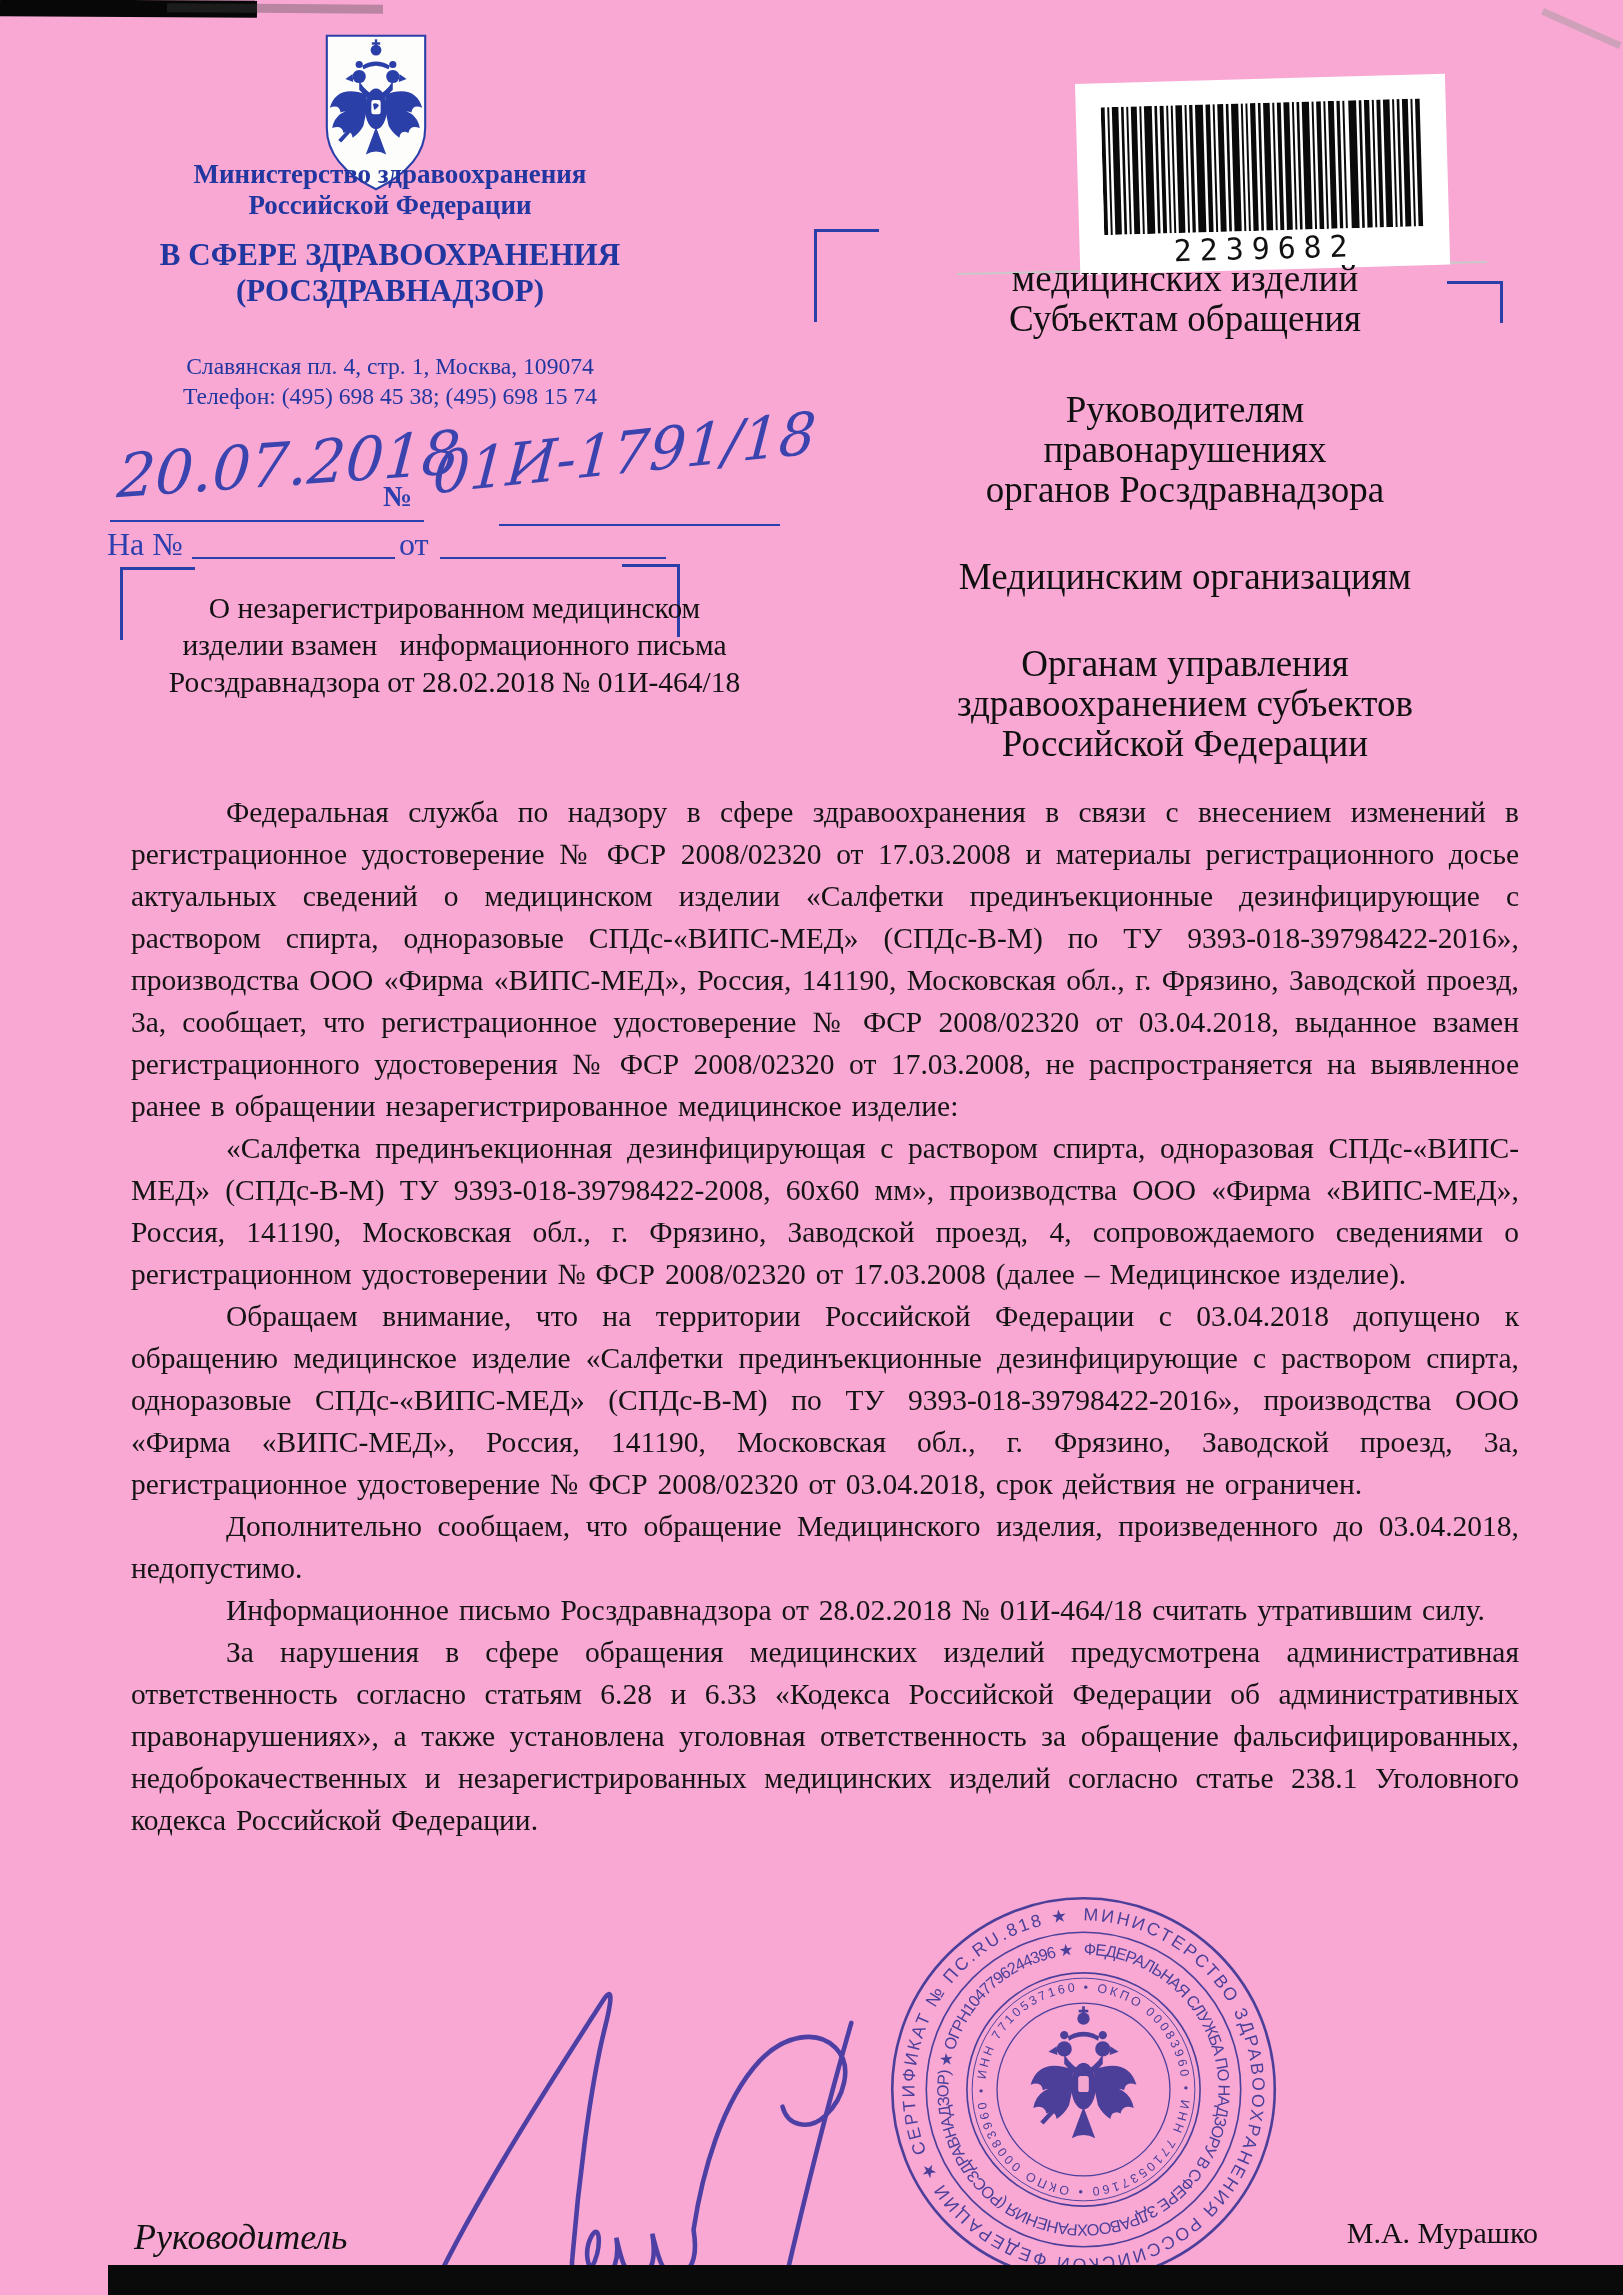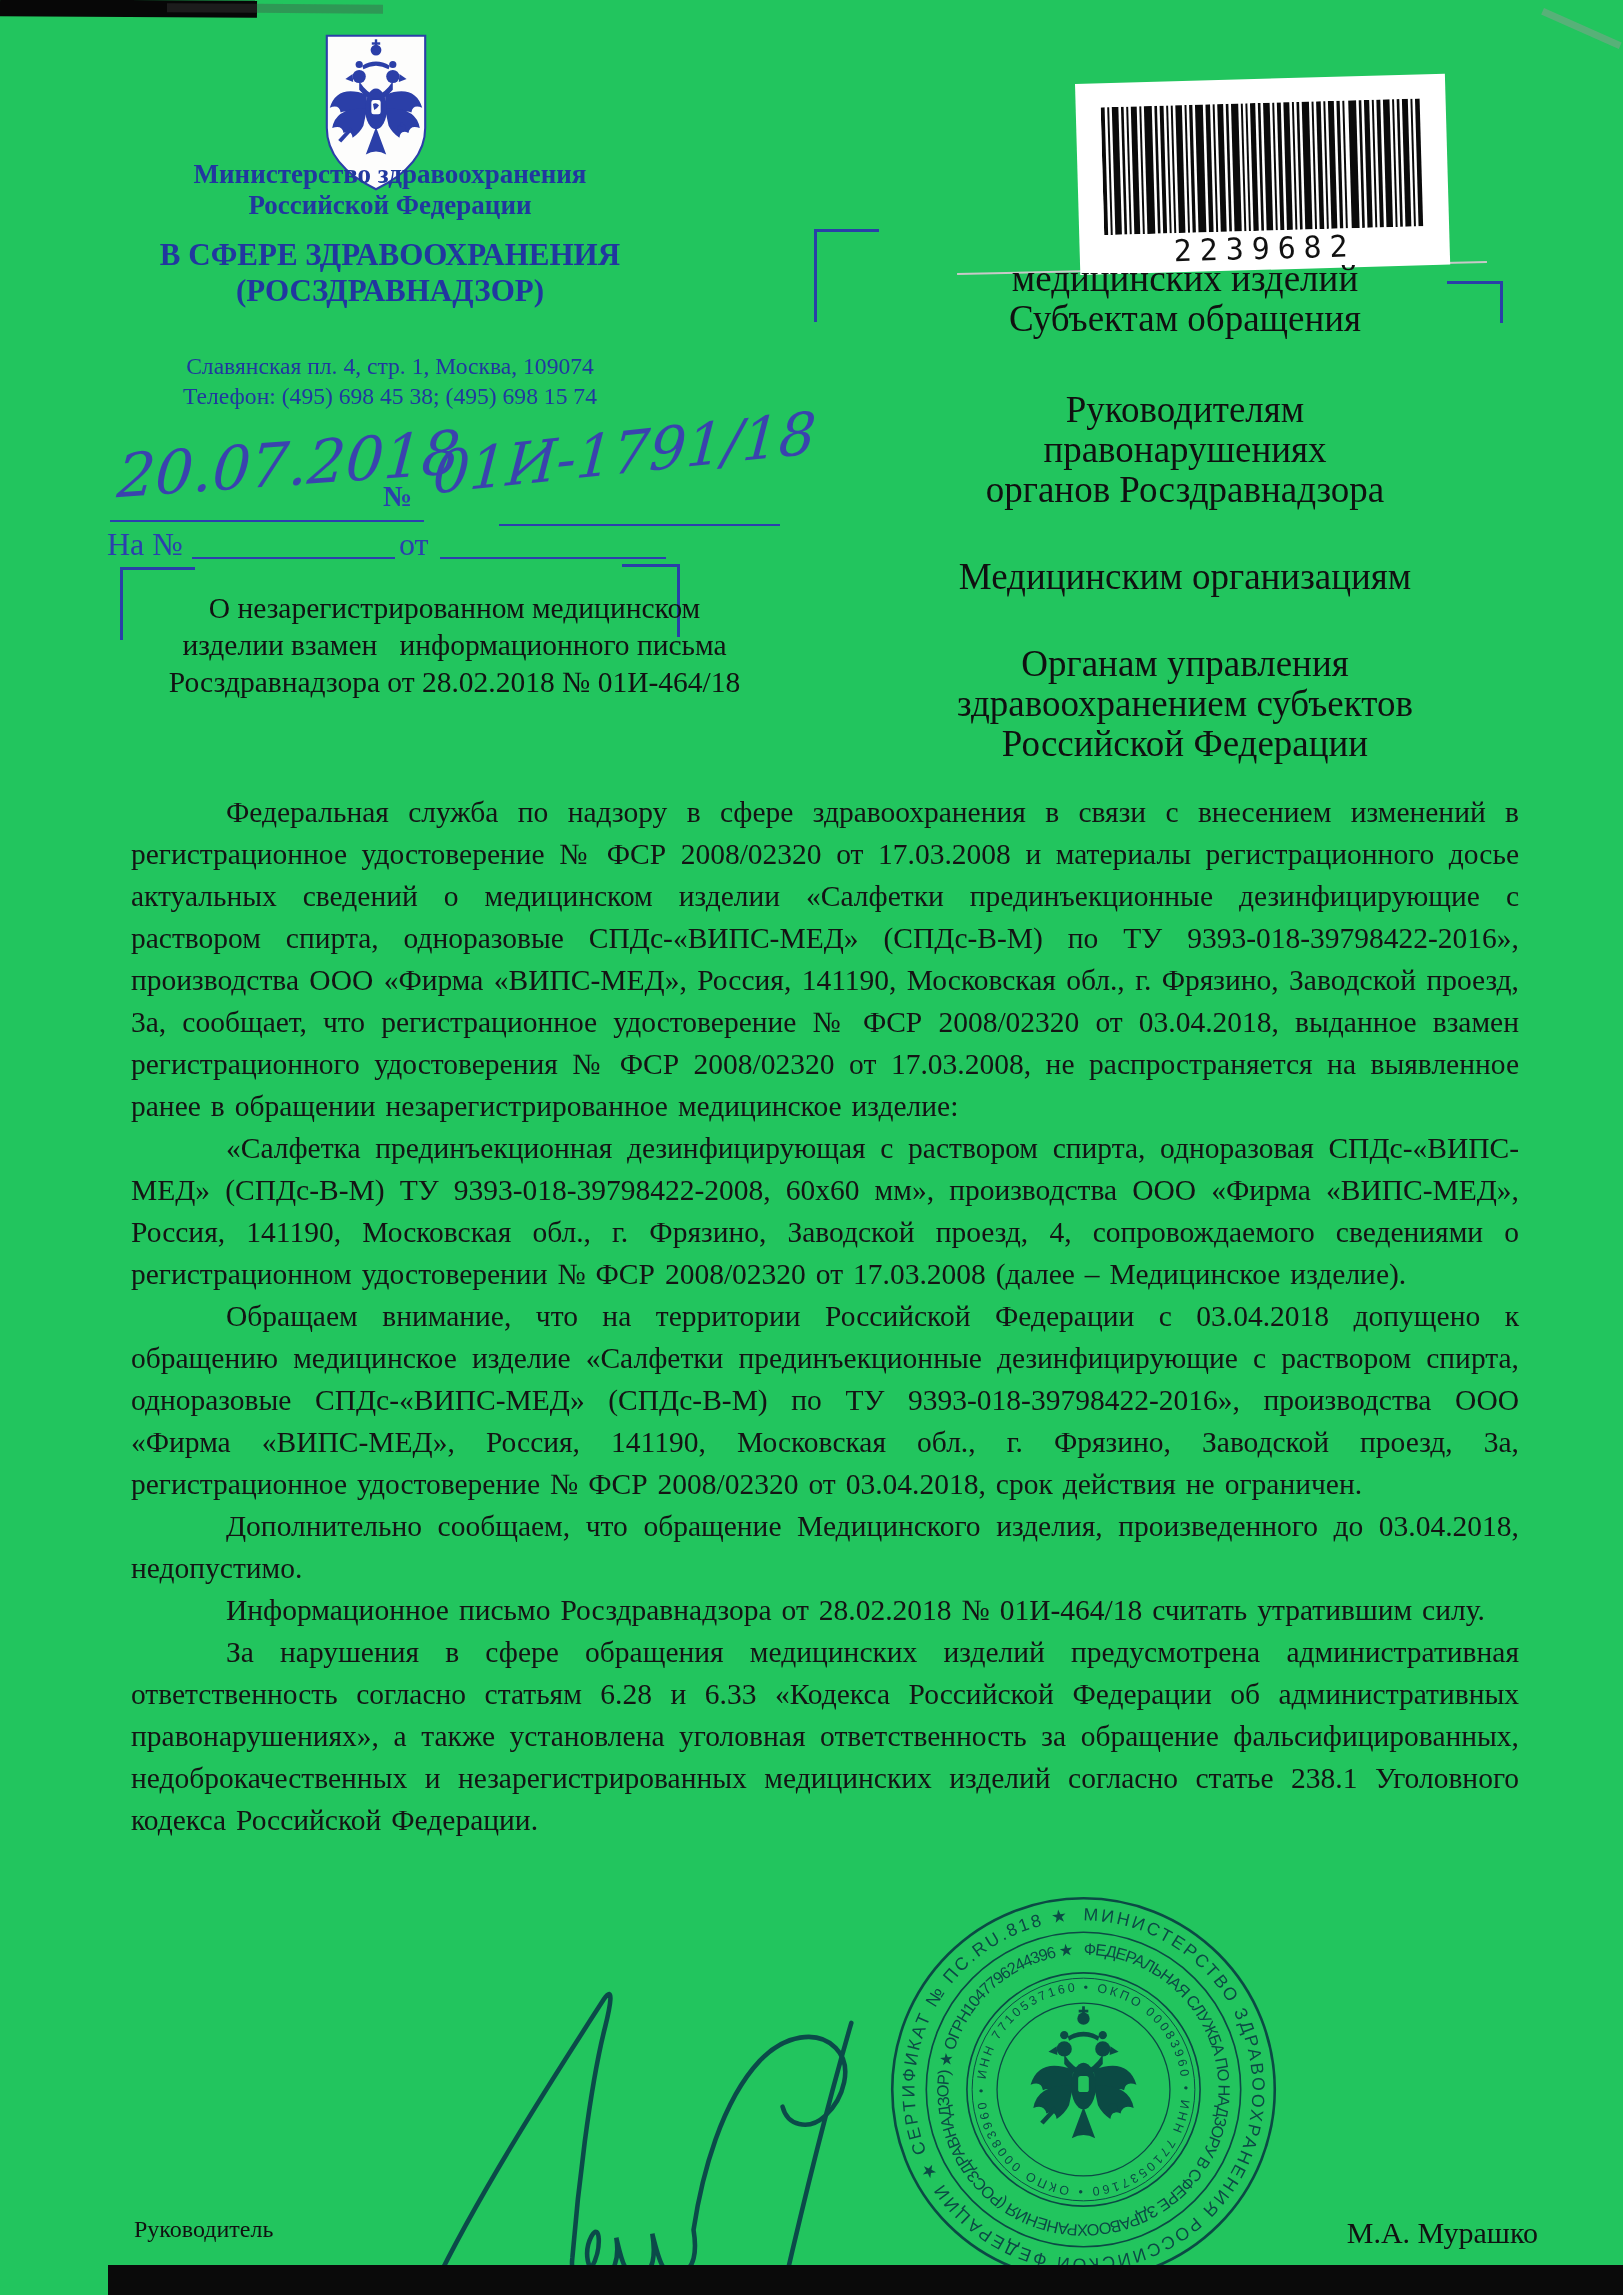--- a/index.html
+++ b/index.html
@@ -1,16 +1,16 @@
 <!DOCTYPE html>
 <html style="font-size:10.5px"><head>
 <meta charset="utf-8">
 <style>
   html,body{margin:0;padding:0;background:#e8e8e8;}
-  .page{position:relative;width:1623px;height:2295px;background:#22c55e;overflow:hidden;
+  .page{position:relative;width:1623px;height:2295px;background:#f9a8d4;overflow:hidden;
         font-family:"Liberation Serif", serif;color:#151515;}
   
   .artifact-top{position:absolute;left:0;top:0;width:257px;height:17px;background:#070707;transform:rotate(.3deg);}
   .artifact-top2{position:absolute;left:167px;top:3.9px;width:216px;height:9.2px;background:#444;opacity:.35;transform:rotate(.4deg);}
   .artifact-right{position:absolute;left:1539px;top:25px;width:85px;height:6.5px;background:#9a9a9a;opacity:.45;transform:rotate(24deg);}
   .artifact-bottom{position:absolute;left:108px;top:2265px;width:1515px;height:31px;background:#0a0a0a;}
   .scan-line{position:absolute;left:957px;top:267px;width:530px;height:2px;background:#c9c9c9;transform:rotate(-1.3deg);}
   
   .emblem{position:absolute;left:322px;top:27.5px;width:108px;height:169px;}
   
@@ -39,21 +39,21 @@
   .recipients{position:absolute;left:871px;top:259px;width:628px;text-align:center;font-size:37px;line-height:40px;color:#101010;}
   .rc-g2{margin-top:51px;} .rc-g3{margin-top:47px;} .rc-g4{margin-top:47px;}
   
   .body-text{position:absolute;left:131px;top:791px;width:1388px;font-size:29.5px;line-height:42px;
              text-align:justify;word-spacing:2.6px;color:#141414;}
   .body-text p{margin:0;text-indent:95px;}
   
   .stamp{position:absolute;left:887px;top:1893px;width:393px;height:393px;opacity:.85;mix-blend-mode:multiply;}
   .signature{position:absolute;left:393px;top:1977px;width:550px;height:319px;mix-blend-mode:multiply;}
   
-  .footer-left{position:absolute;left:134px;top:2216px;font-size:24px;color:#111;}
+  .footer-left{position:absolute;left:134px;top:2216px;font-size:36px;color:#111;font-style:italic;}
   .footer-right{position:absolute;left:1322px;top:2216px;width:216px;text-align:right;font-size:30px;color:#111;}
 </style>
 </head>
 <body>
 
 <div class="page">
 
   <div class="artifact-top"></div>
   <div class="artifact-top2"></div>
   <div class="artifact-right"></div>

